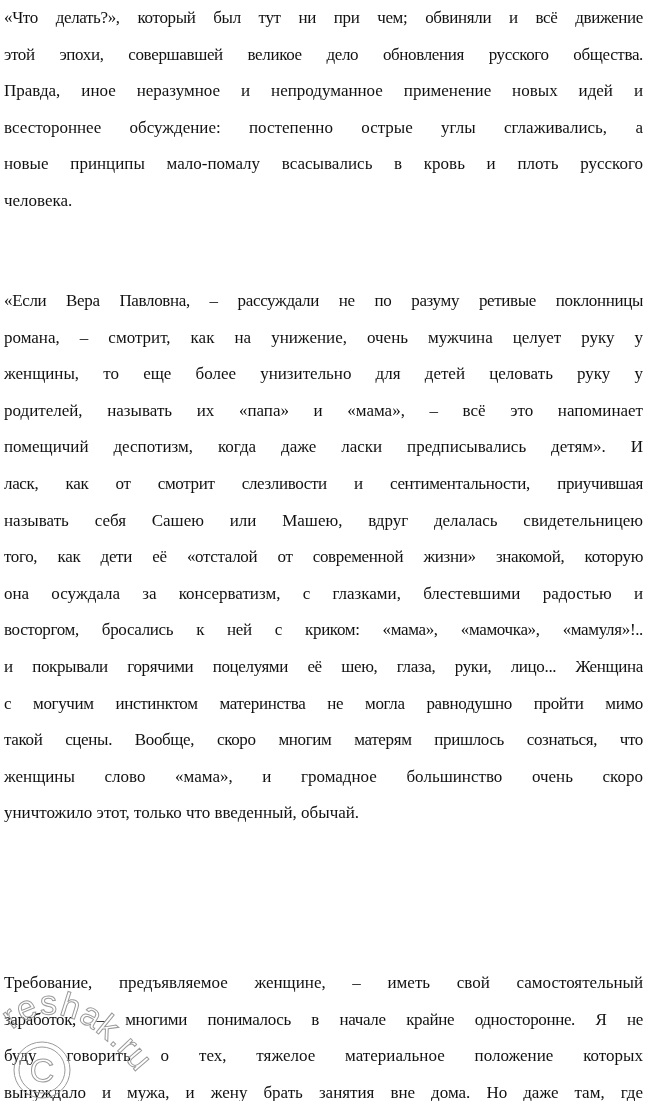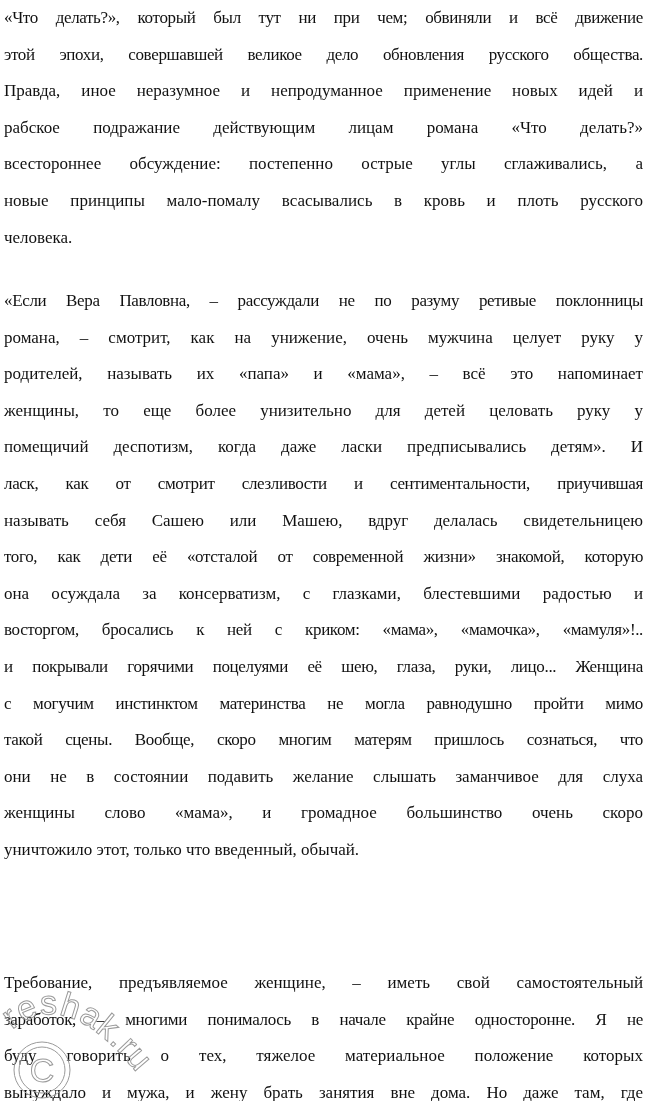--- a/index.html
+++ b/index.html
@@ -32,41 +32,39 @@
 </style>
 </head>
 <body>
 
 <div class="page">
 
   <div class="para p1">
     <span class="line tight">«Что делать?», который был тут ни при чем; обвиняли и всё движение</span>
     <span class="line tight">этой эпохи, совершавшей великое дело обновления русского общества.</span>
     <span class="line">Правда, иное неразумное и непродуманное применение новых идей и</span>
-    <span class="line">рабское подражание действующим лицам романа «Что делать?»</span>
     <span class="line">всестороннее обсуждение: постепенно острые углы сглаживались, а</span>
     <span class="line">новые принципы мало-помалу всасывались в кровь и плоть русского</span>
     <span class="line last">человека.</span>
   </div>
 
   <div class="para p2">
     <span class="line tight">«Если Вера Павловна, – рассуждали не по разуму ретивые поклонницы</span>
     <span class="line">романа, – смотрит, как на унижение, очень мужчина целует руку у</span>
+    <span class="line">женщины, то еще более унизительно для детей целовать руку у</span>
     <span class="line">родителей, называть их «папа» и «мама», – всё это напоминает</span>
-    <span class="line">женщины, то еще более унизительно для детей целовать руку у</span>
     <span class="line">помещичий деспотизм, когда даже ласки предписывались детям». И</span>
     <span class="line tight">ласк, как от смотрит слезливости и сентиментальности, приучившая</span>
     <span class="line">называть себя Сашею или Машею, вдруг делалась свидетельницею</span>
     <span class="line tight">того, как дети её «отсталой от современной жизни» знакомой, которую</span>
     <span class="line">она осуждала за консерватизм, с глазками, блестевшими радостью и</span>
     <span class="line tight">восторгом, бросались к ней с криком: «мама», «мамочка», «мамуля»!..</span>
     <span class="line tight">и покрывали горячими поцелуями её шею, глаза, руки, лицо... Женщина</span>
     <span class="line tight">с могучим инстинктом материнства не могла равнодушно пройти мимо</span>
     <span class="line tight">такой сцены. Вообще, скоро многим матерям пришлось сознаться, что</span>
-    <span class="line">они не в состоянии подавить желание слышать заманчивое для слуха</span>
     <span class="line">женщины слово «мама», и громадное большинство очень скоро</span>
     <span class="line last">уничтожило этот, только что введенный, обычай.</span>
   </div>
 
   <div class="para p3">
     <span class="line">Требование, предъявляемое женщине, – иметь свой самостоятельный</span>
     <span class="line tight">заработок, – многими понималось в начале крайне односторонне. Я не</span>
     <span class="line">буду говорить о тех, тяжелое материальное положение которых</span>
     <span class="line">вынуждало и мужа, и жену брать занятия вне дома. Но даже там, где</span>
   </div>

